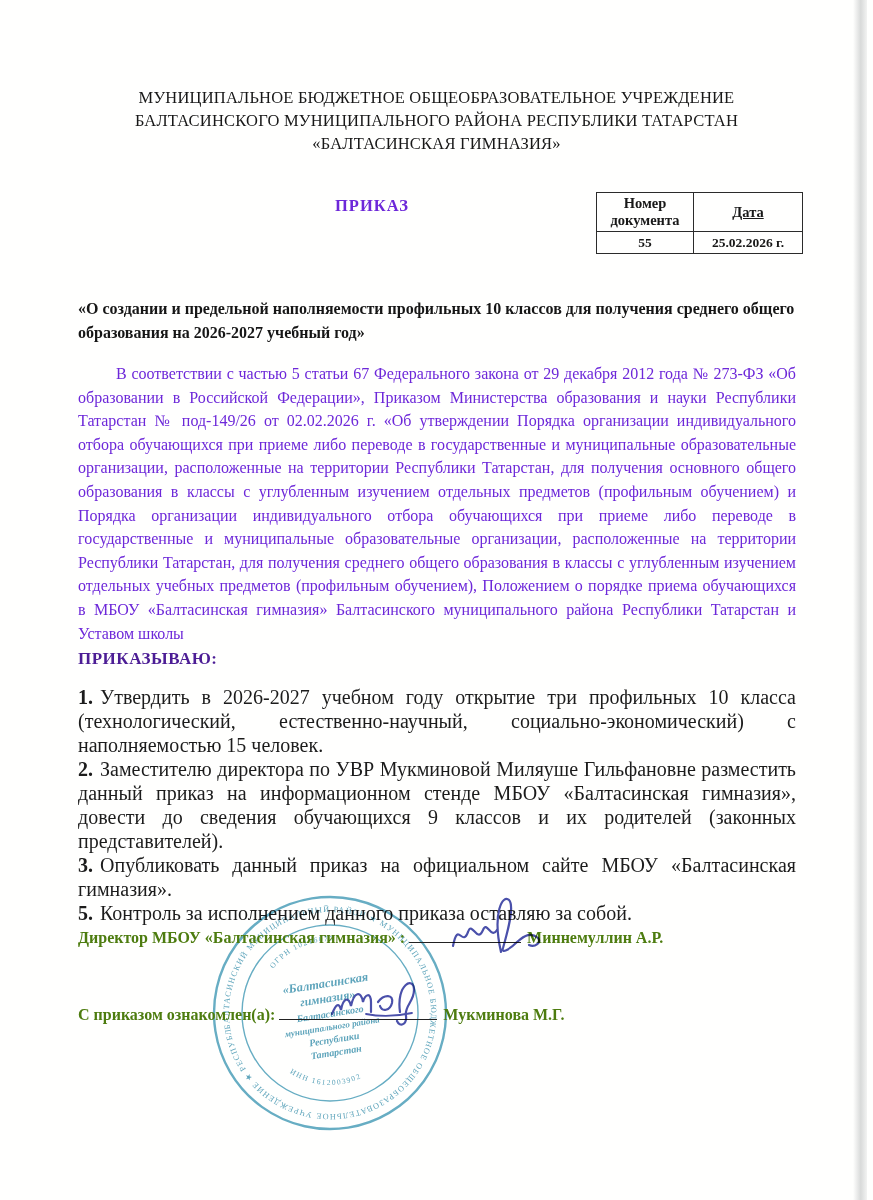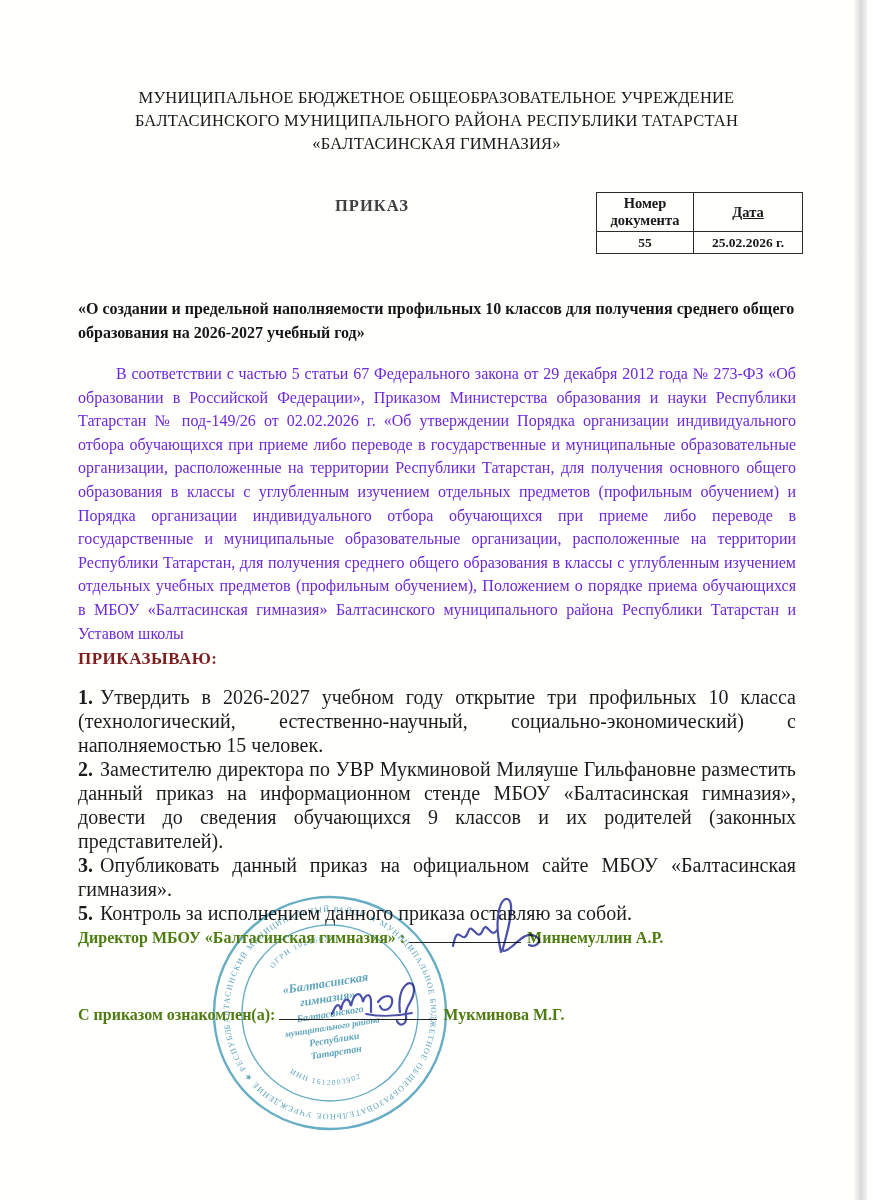--- a/index.html
+++ b/index.html
@@ -17,21 +17,21 @@
     background:linear-gradient(to right, rgba(190,192,192,0), rgba(185,188,188,.55) 55%, rgba(205,207,207,.25));
     pointer-events:none;
   }
   .org-header{
     position:absolute;top:86px;left:0;width:100%;
     text-align:center;font-weight:normal;font-size:16.5px;line-height:23px;
     letter-spacing:.2px;color:#181818;
   }
   .doctype{
     position:absolute;top:196px;left:335px;
-    font-weight:bold;font-size:16.5px;letter-spacing:1px;color:#404040;
+    font-weight:bold;font-size:16.5px;letter-spacing:1px;color:#6d28d9;
   }
   table.doc-table{
     position:absolute;top:192px;left:596px;width:196px;
     border-collapse:collapse;table-layout:fixed;
   }
   table.doc-table td{
     border:1.6px solid #2b2b2b;
     text-align:center;vertical-align:middle;
     font-weight:bold;font-size:14.5px;line-height:17px;
     padding:1px 2px;color:#181818;
@@ -44,21 +44,21 @@
     position:absolute;top:297px;left:78px;width:718px;
     font-weight:bold;font-size:16px;line-height:24px;color:#161616;
   }
   .preamble{
     position:absolute;top:362px;left:78px;width:718px;
     font-size:16px;line-height:23.6px;text-align:justify;text-indent:38px;
     color:#6d28d9;
   }
   .order-head{
     position:absolute;top:649px;left:78px;
-    font-weight:bold;font-size:17px;letter-spacing:.5px;color:#7f1d1d;
+    font-weight:bold;font-size:17px;letter-spacing:.5px;color:#4c1d95;
   }
   .order-list{
     position:absolute;top:685px;left:78px;width:718px;
     font-size:20px;line-height:24px;text-align:justify;color:#1c1c1c;
   }
   .order-list p{margin:0;}
   .order-list p b{margin-right:7px;}
   .sig-row{
     position:absolute;left:78px;width:760px;z-index:3;
     font-size:16px;white-space:nowrap;

